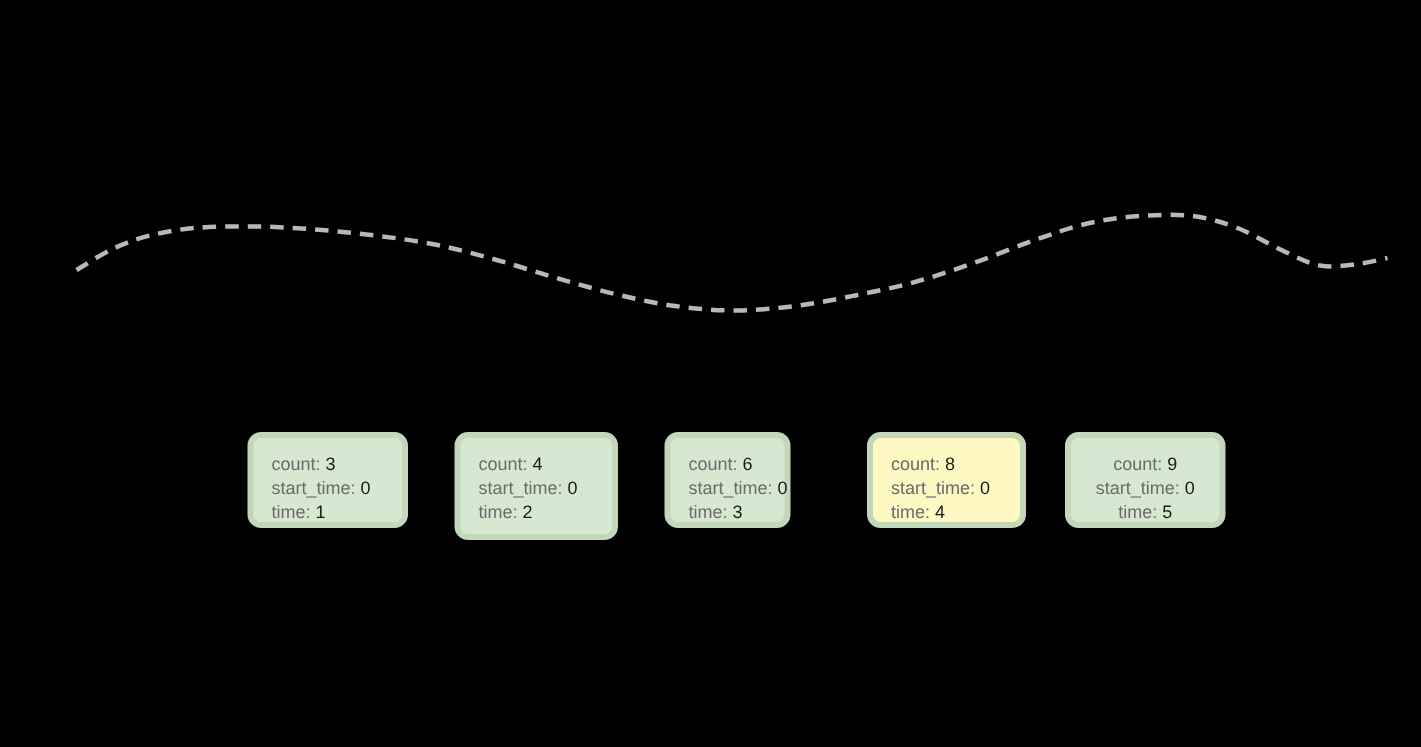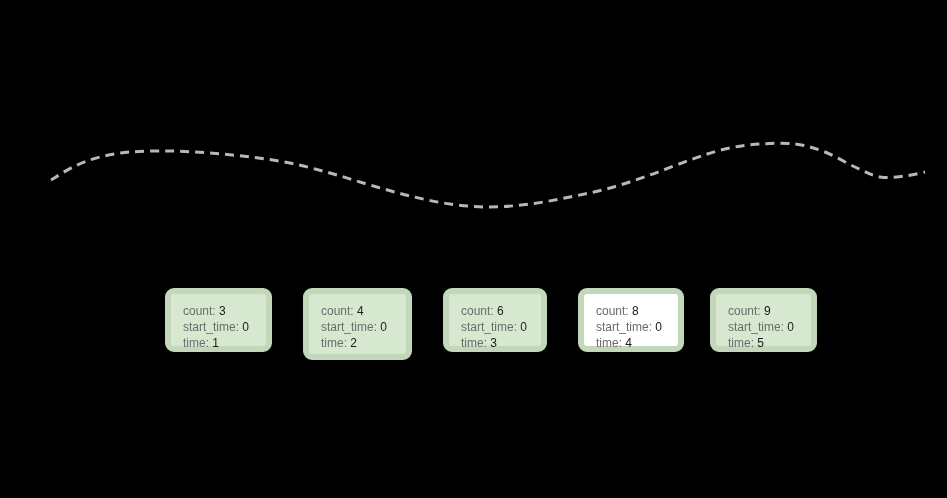--- a/index.html
+++ b/index.html
@@ -20,21 +20,21 @@
     left: 0;
     top: 0;
     width: 947px;
     height: 498px;
     pointer-events: none;
   }
   .node-box {
     position: absolute;
     box-sizing: border-box;
     background: #d7e8d0;
-    border: 6px solid #3b82f6;
+    border: 4px solid #3b82f6;
     border-radius: 9px;
     padding: 9px 12px 8px 12px;
     display: flex;
     flex-direction: column;
     justify-content: flex-start;
   }
   .node-row {
     font-size: 12px;
     line-height: 16px;
     color: #6b6b6b;
@@ -57,30 +57,30 @@
       <div class="node-box" style="left: 165px; top: 288px; width: 107px; height: 64px; background: rgb(215, 232, 208); border-color: rgb(195, 215, 187);">
         <div class="node-row"><span>count:</span> <span class="val">3</span></div>
         <div class="node-row"><span>start_time:</span> <span class="val">0</span></div>
         <div class="node-row"><span>time:</span> <span class="val">1</span></div>
       </div>
       <div class="node-box" style="left: 303px; top: 288px; width: 109px; height: 72px; background: rgb(215, 232, 208); border-color: rgb(195, 215, 187);">
         <div class="node-row"><span>count:</span> <span class="val">4</span></div>
         <div class="node-row"><span>start_time:</span> <span class="val">0</span></div>
         <div class="node-row"><span>time:</span> <span class="val">2</span></div>
       </div>
-      <div class="node-box" style="left: 443px; top: 288px; width: 104px; height: 64px; background: rgb(215, 232, 208); border-color: rgb(195, 215, 187);">
+      <div class="node-box" style="left: 443px; top: 288px; width: 84px; height: 64px; background: rgb(215, 232, 208); border-color: rgb(195, 215, 187);">
         <div class="node-row"><span>count:</span> <span class="val">6</span></div>
         <div class="node-row"><span>start_time:</span> <span class="val">0</span></div>
         <div class="node-row"><span>time:</span> <span class="val">3</span></div>
       </div>
-      <div class="node-box" style="left: 578px; top: 288px; width: 106px; height: 64px; background: #ffffff; border-color: rgb(195, 215, 187);">
+      <div class="node-box" style="left: 578px; top: 288px; width: 106px; height: 64px; background: #fef9c3; border-color: rgb(195, 215, 187);">
         <div class="node-row"><span>count:</span> <span class="val">8</span></div>
         <div class="node-row"><span>start_time:</span> <span class="val">0</span></div>
         <div class="node-row"><span>time:</span> <span class="val">4</span></div>
       </div>
-      <div class="node-box" style="left: 710px; top: 288px; width: 107px; height: 64px; background: rgb(215, 232, 208); border-color: rgb(195, 215, 187);">
+      <div class="node-box" style="left: 710px; top: 288px; width: 107px; height: 64px; background: rgb(215, 232, 208); border-color: rgb(195, 215, 187); text-align: center;">
         <div class="node-row"><span>count:</span> <span class="val">9</span></div>
         <div class="node-row"><span>start_time:</span> <span class="val">0</span></div>
         <div class="node-row"><span>time:</span> <span class="val">5</span></div>
       </div>
     </div>
 
 </div>
 
 </body></html>

